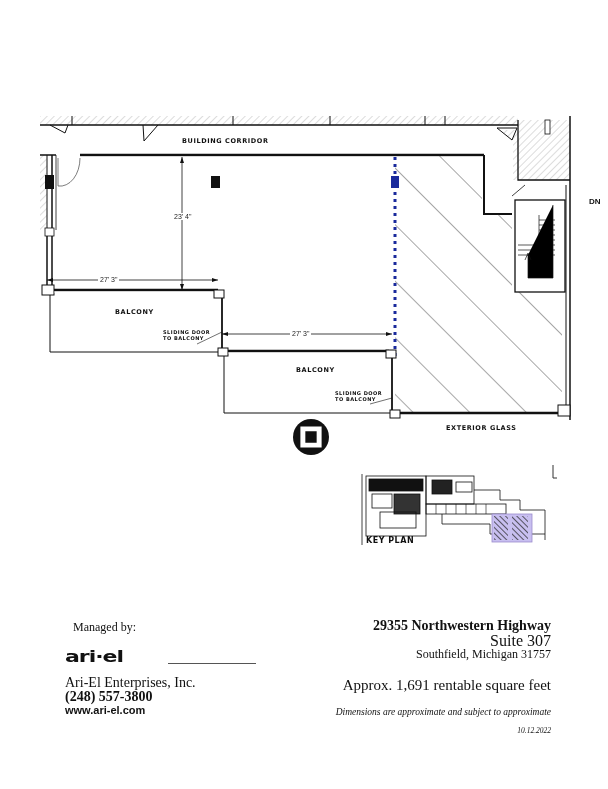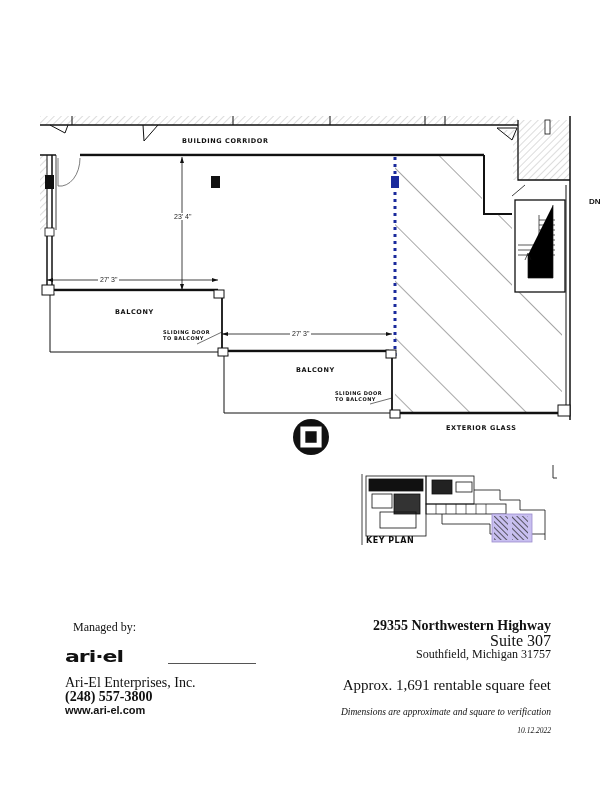--- a/index.html
+++ b/index.html
@@ -195,14 +195,14 @@
 <div class="logo">ari·el</div>
 <div class="logo-line"></div>
 <div class="company">Ari-El Enterprises, Inc.</div>
 <div class="phone">(248) 557-3800</div>
 <div class="web">www.ari-el.com</div>
 
 <div class="right-block addr1">29355 Northwestern Highway</div>
 <div class="right-block addr2">Suite 307</div>
 <div class="right-block addr3">Southfield, Michigan 31757</div>
 <div class="right-block sqft">Approx. 1,691 rentable square feet</div>
-<div class="right-block disclaimer">Dimensions are approximate and square to verification</div>
+<div class="right-block disclaimer">Dimensions are approximate and subject to approximate</div>
 <div class="right-block date">10.12.2022</div>
 
 </body></html>

